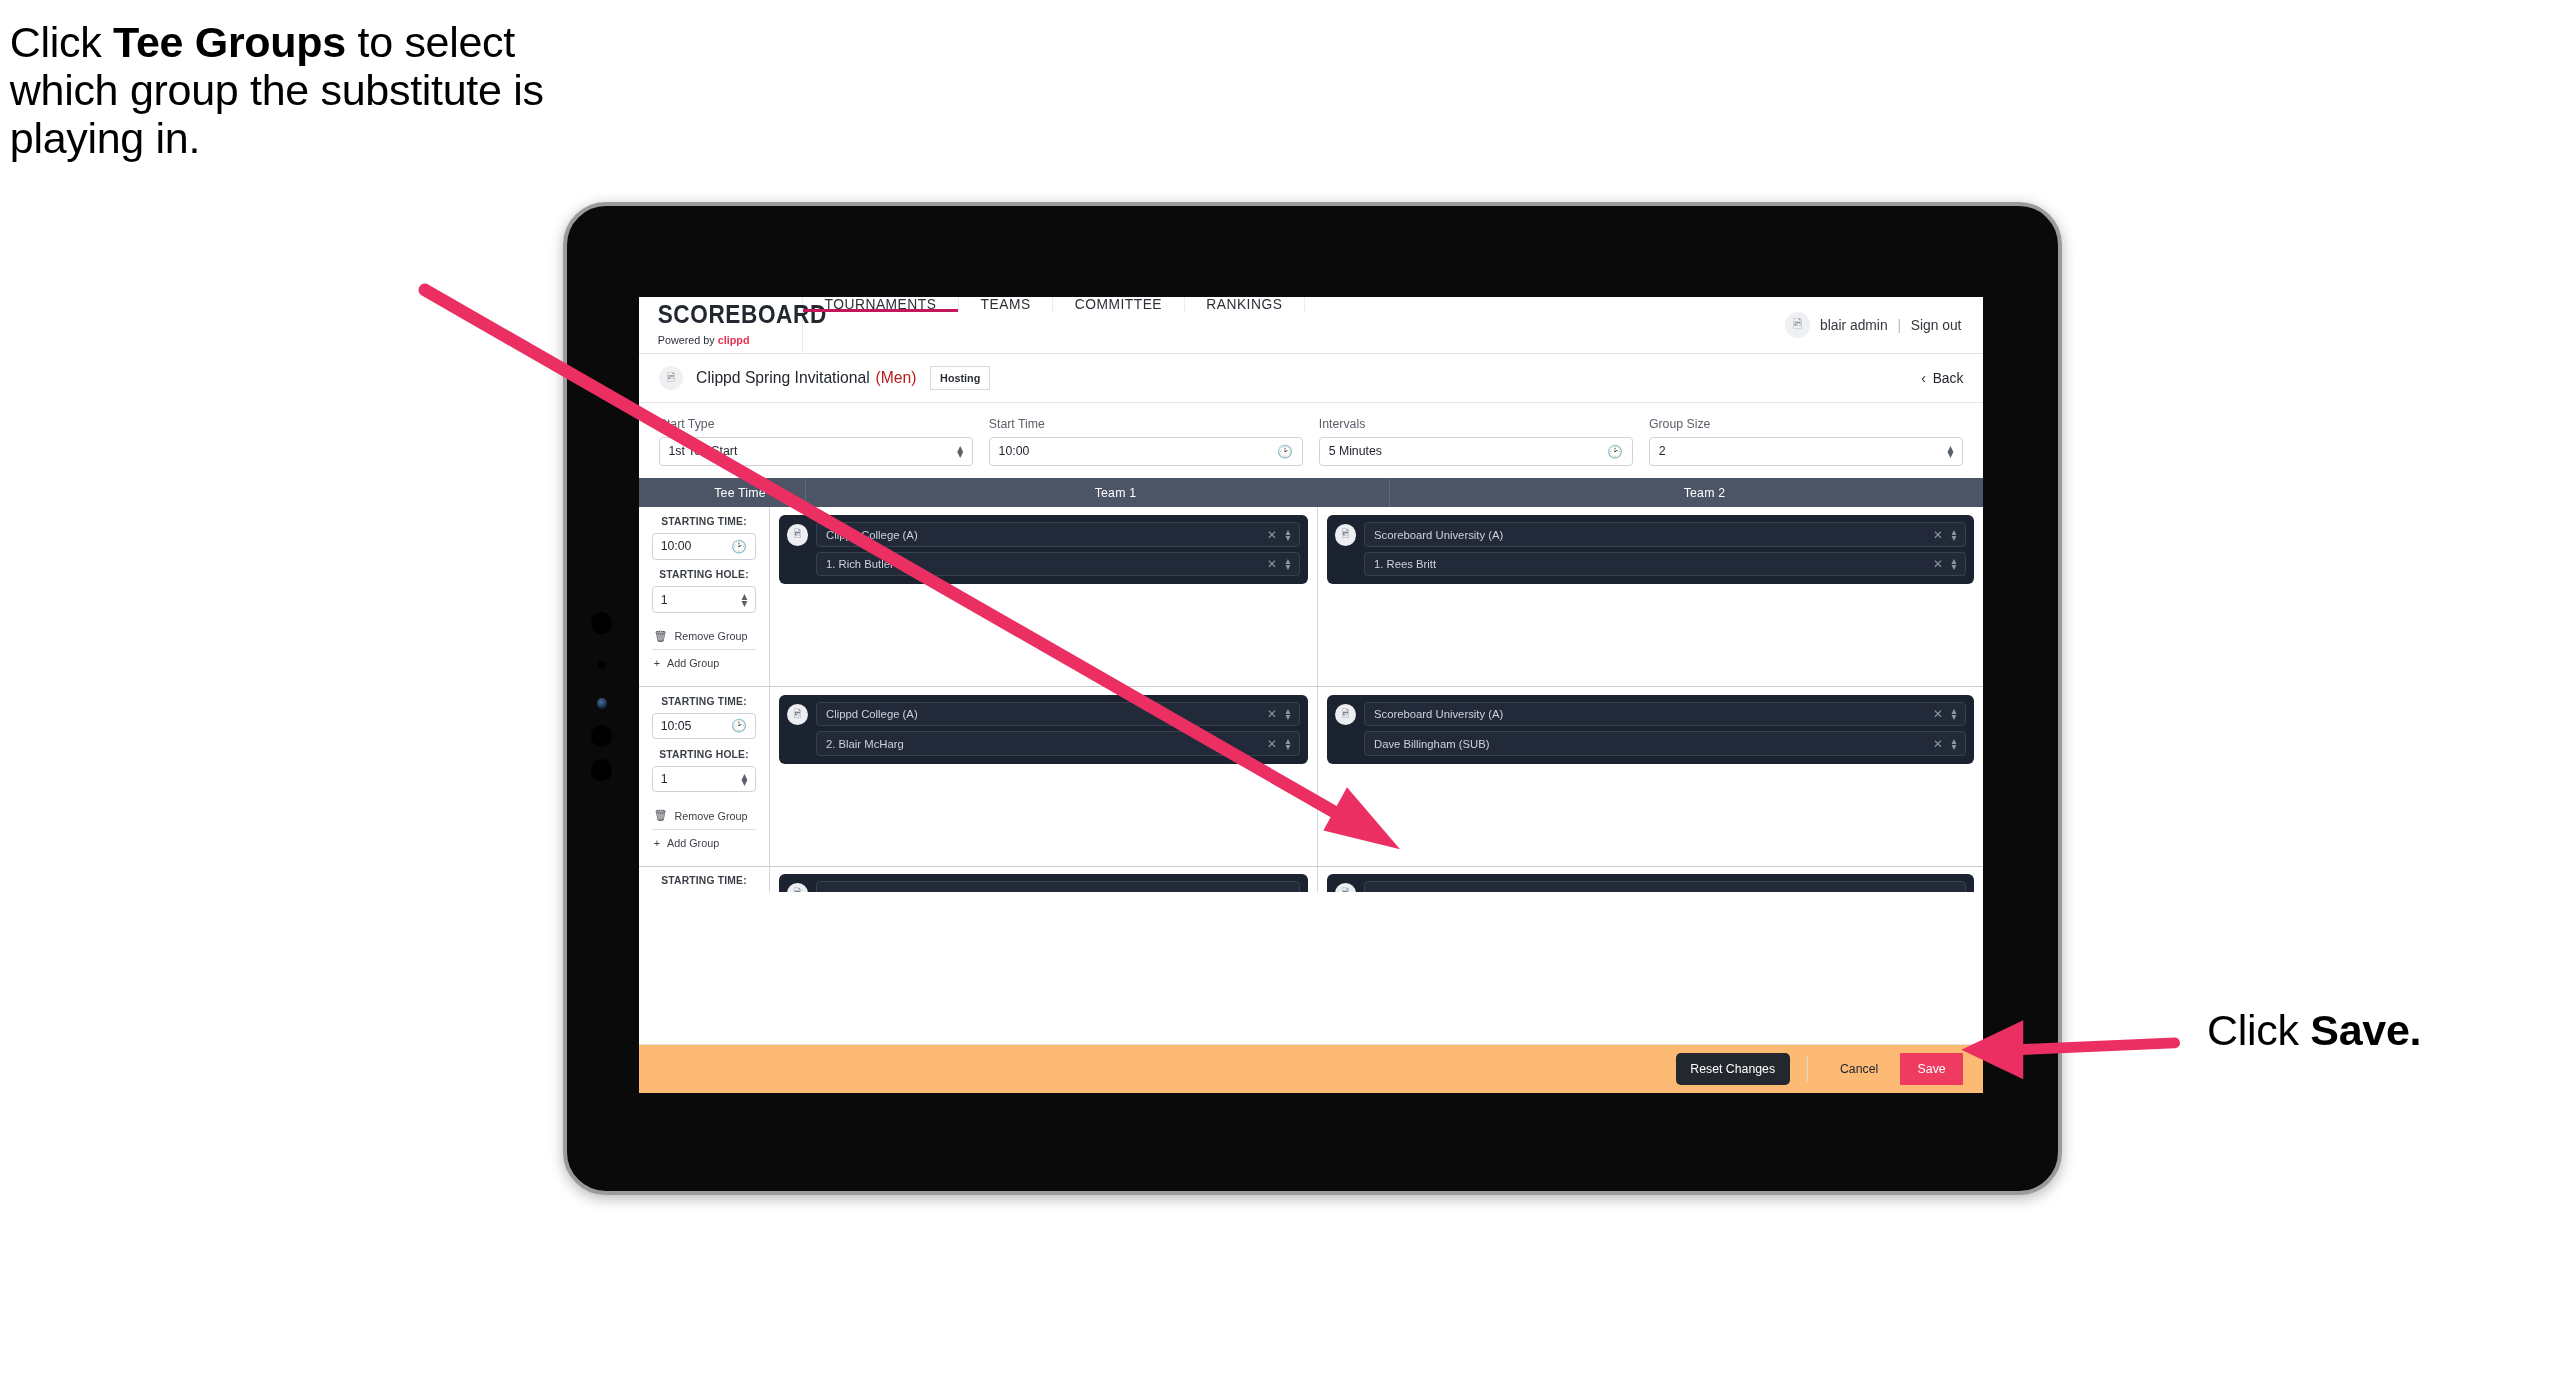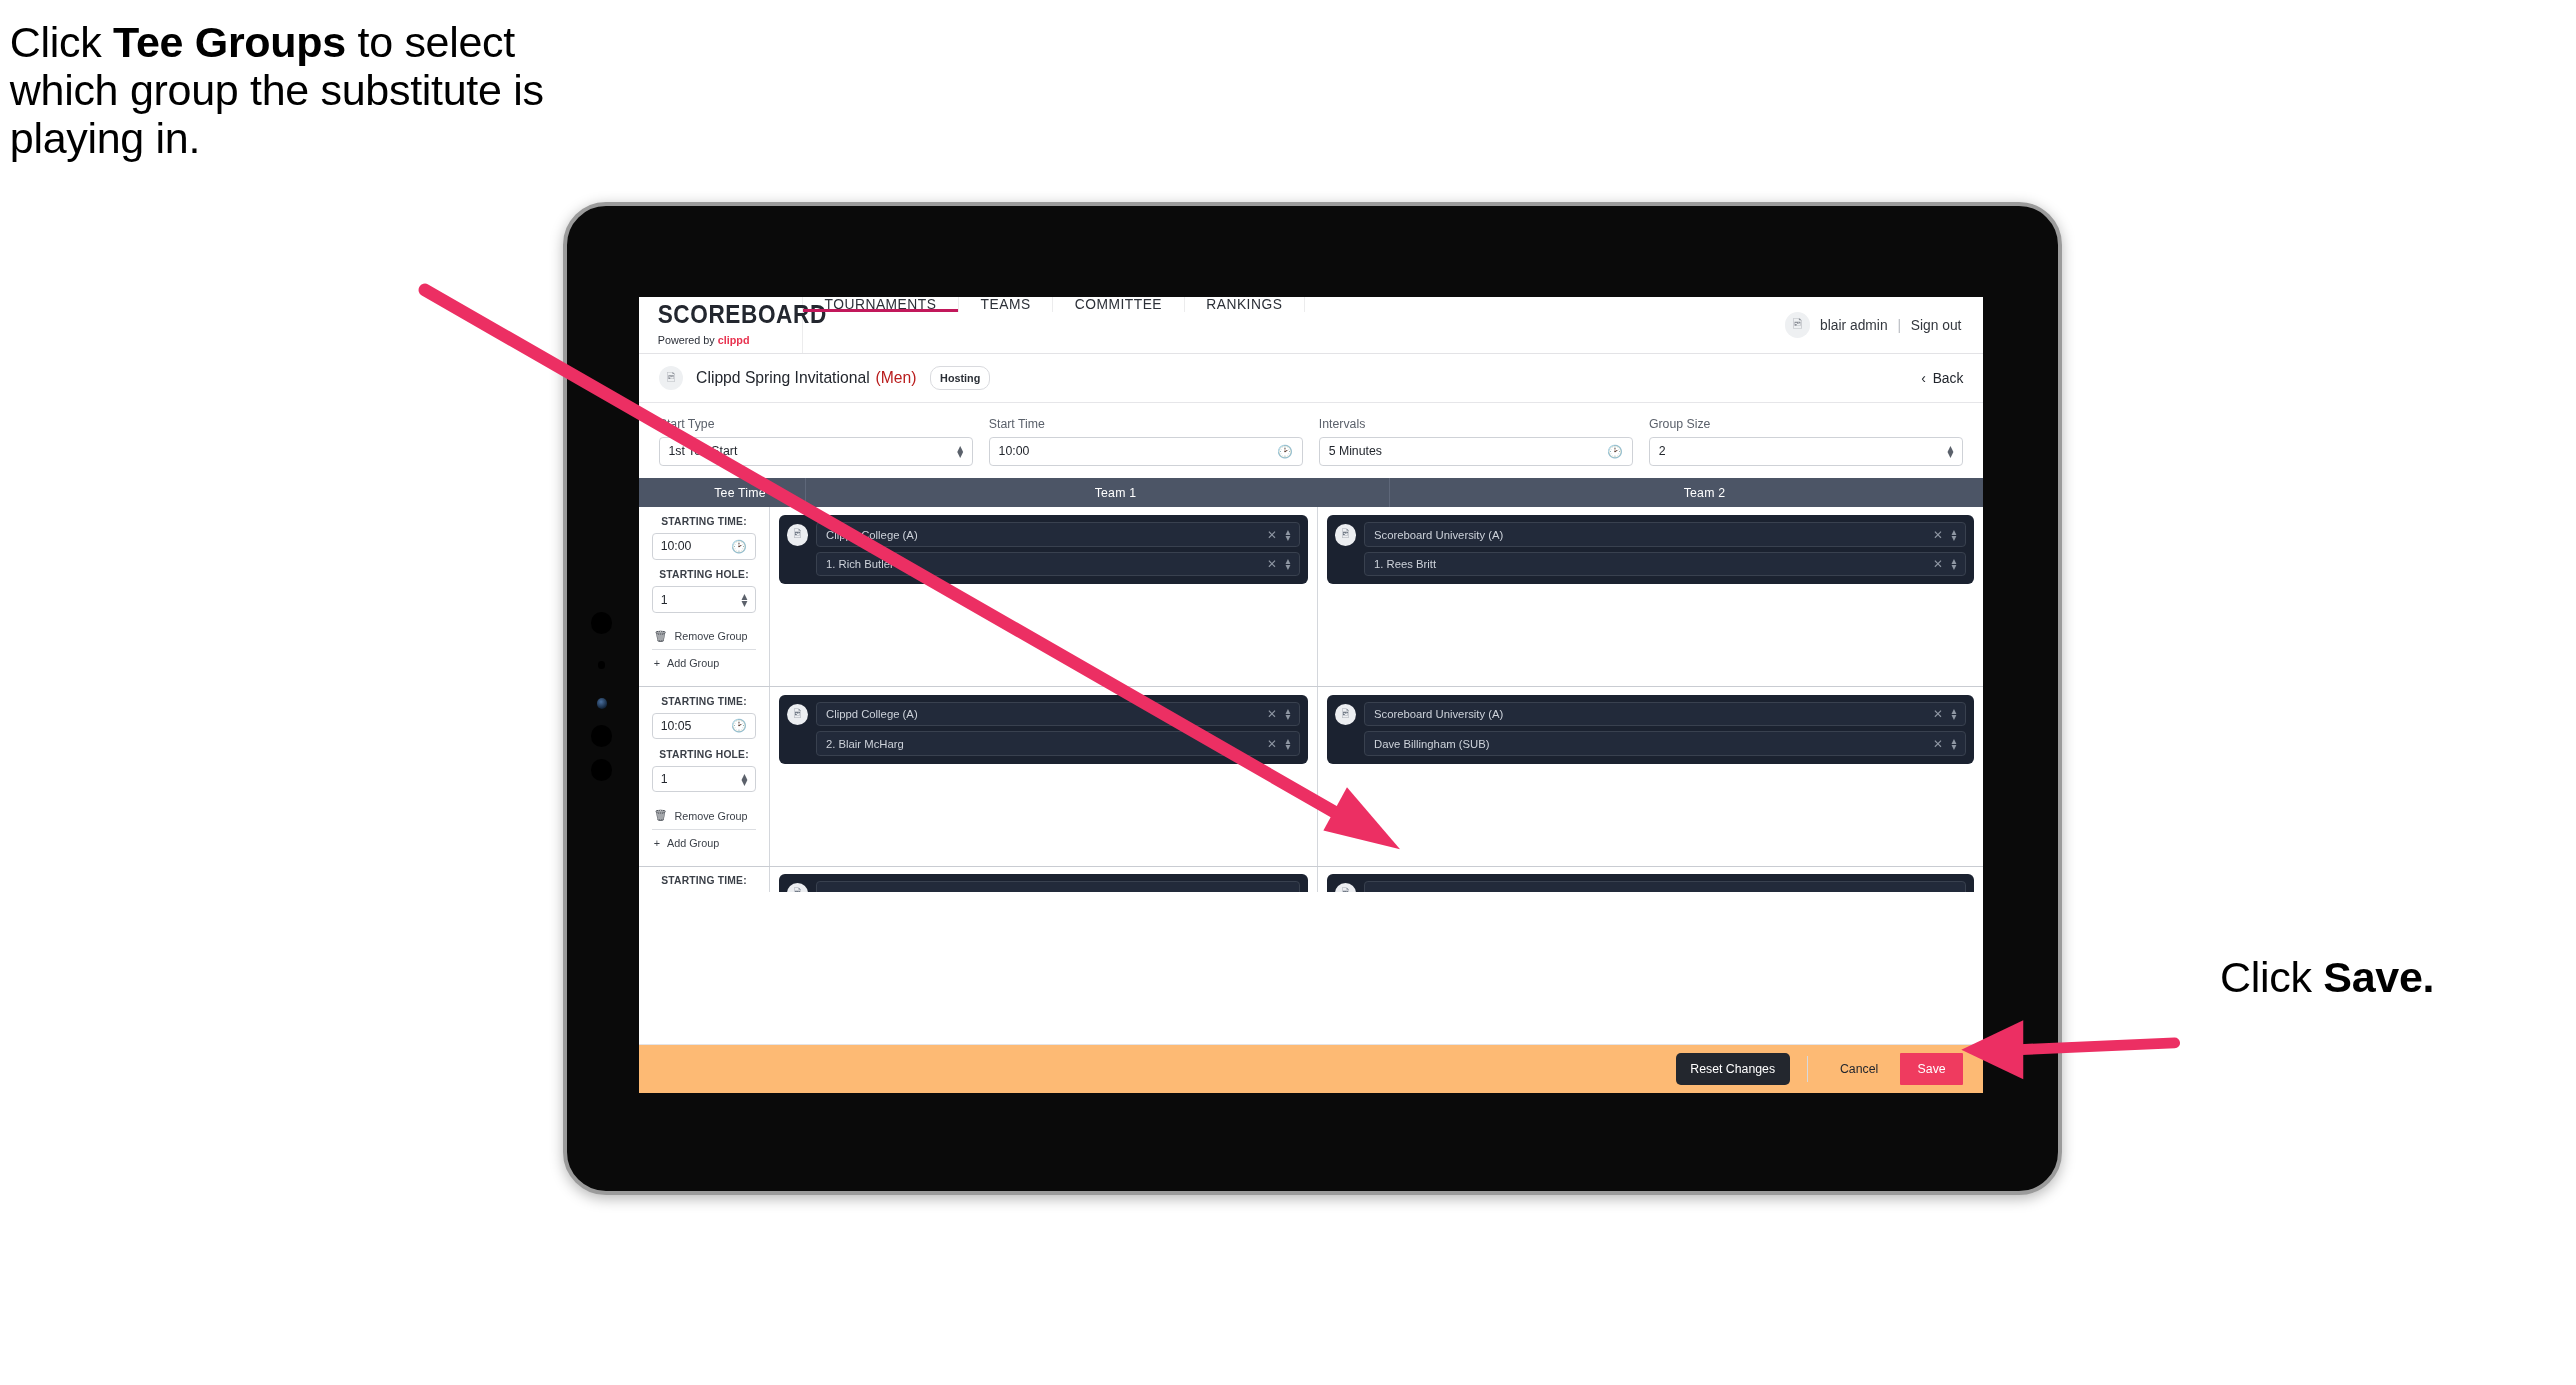--- a/index.html
+++ b/index.html
@@ -15,21 +15,21 @@
   .anno {
     position: absolute;
     color: #000;
     font-size: 43px;
     line-height: 1.12;
     letter-spacing: -0.3px;
   }
   .anno b { font-weight: 700; }
   #anno-tee-groups { left: 9.8px; top: 17.7px; width: 551px; font-weight: 400; }
   #anno-note { left: 9.8px; top: 669px; width: 551px; font-weight: 700; font-size: 42px; line-height: 1.135; }
-  #anno-save { left: 2207px; top: 953px; width: 354px; font-weight: 400; margin-left: 13px; }
+  #anno-save { left: 2207px; top: 1006px; width: 354px; font-weight: 400; }
 
   .arrow-layer { position: absolute; left: 0; top: 0; width: 2576px; height: 1385px; pointer-events: none; }
 
   
   .tablet {
     position: absolute;
     left: 563px; top: 202px;
     width: 1499px; height: 993px;
     background: #0a0a0a;
     border-radius: 43px;
@@ -98,21 +98,21 @@
   }
   .sub-ico {
     width: 24.6px; height: 24.6px; border-radius: 50%; background: #eef0f2;
     display:flex; align-items:center; justify-content:center; color:#8c9098; font-size:10.8px;
     margin-right: 12.8px;
   }
   .sub-title { font-size: 15.7px; color: #22262d; font-weight: 500; }
   .sub-gender { font-size: 15.7px; color: #b91c1c; margin-left: 5.9px; }
   .chip {
     margin-left: 13.8px; font-size: 10.8px; font-weight: 700; color: #2b2f36;
-    border: 1px solid #d9dade; border-radius: 10px; padding: 4.9px 8.8px; background: #fff;
+    border: 1px solid #d9dade; border-radius: 0; padding: 4.9px 8.8px; background: #fff;
   }
   .back {
     margin-left: auto; font-size: 13.8px; color: #22262d; display:flex; align-items:center; gap:6.9px; cursor:pointer;
   }
 
   
   .controls {
     display: flex; gap: 15.7px; padding: 13.8px 19.7px 11.8px 19.7px; background:#fff;
   }
   .ctl { flex: 1; }

